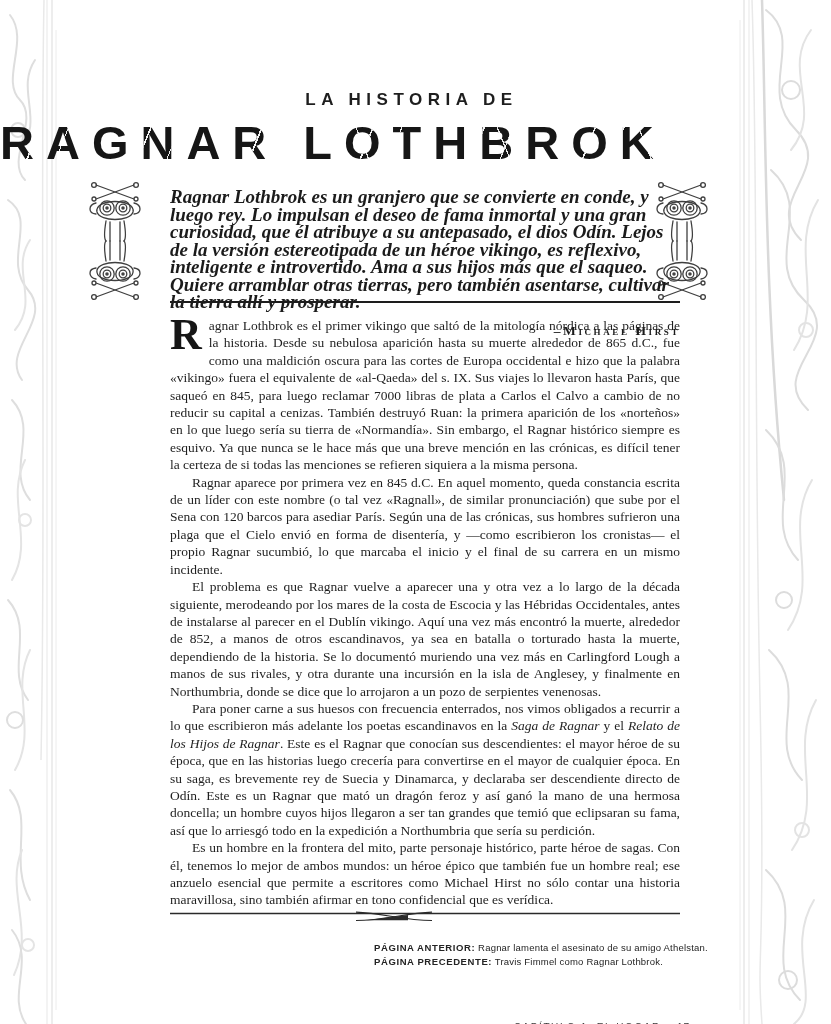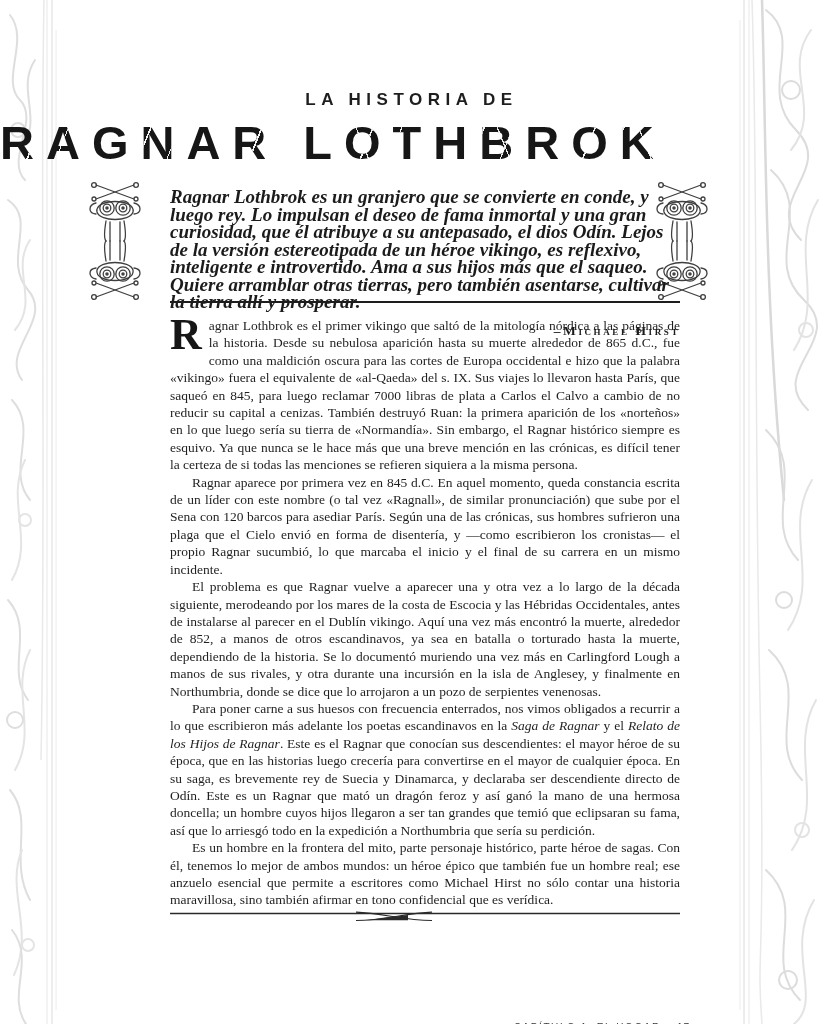--- a/index.html
+++ b/index.html
@@ -217,18 +217,22 @@
       <p><span>Es un hombre en la frontera del mito, parte personaje histórico, parte héroe de sagas. Con él, tenemos lo mejor de ambos mundos: un héroe épico que también fue un hombre real; ese anzuelo esencial que permite a escritores como Michael Hirst no sólo contar una historia maravillosa, sino también afirmar en tono confidencial que es verídica.</span></p>
     </main>
 
   <svg class="divider" width="510" height="16" viewBox="0 0 510 16" aria-hidden="true">
     <line x1="0" y1="5.5" x2="510" y2="5.5" stroke="#2a2a2a" stroke-width="1.5"></line>
     <path d="M186,12.5 C215,12.5 235,5 262,4.2" stroke="#2a2a2a" stroke-width="1.2" fill="none"></path>
     <path d="M262,12.5 C233,12.5 213,5 186,4.2" stroke="#2a2a2a" stroke-width="1.2" fill="none"></path>
     <path d="M196,12.3 L238,7 L238,12.3 Z" fill="#2a2a2a"></path>
   </svg>
 
+  <div class="captions">
+      <div class="caption-row"><b>PÁGINA ANTERIOR:</b><span> Ragnar lamenta el asesinato de su amigo Athelstan.</span></div>
+      <div class="caption-row"><b>PÁGINA PRECEDENTE:</b><span> Travis Fimmel como Ragnar Lothbrok.</span></div>
+    </div>
 
   <footer class="page-footer">
     <span>CAPÍTULO 1: EL HOGAR</span><span class="pagenum">17</span>
   </footer>
 
 </div>
 
 </body></html>

